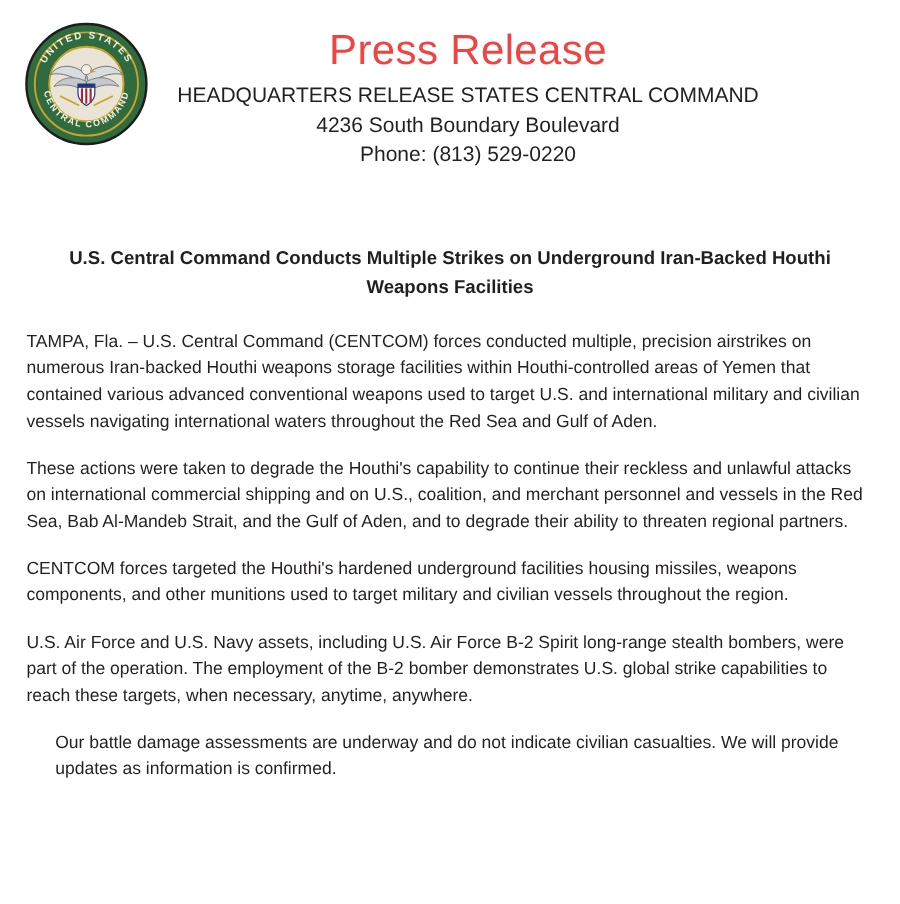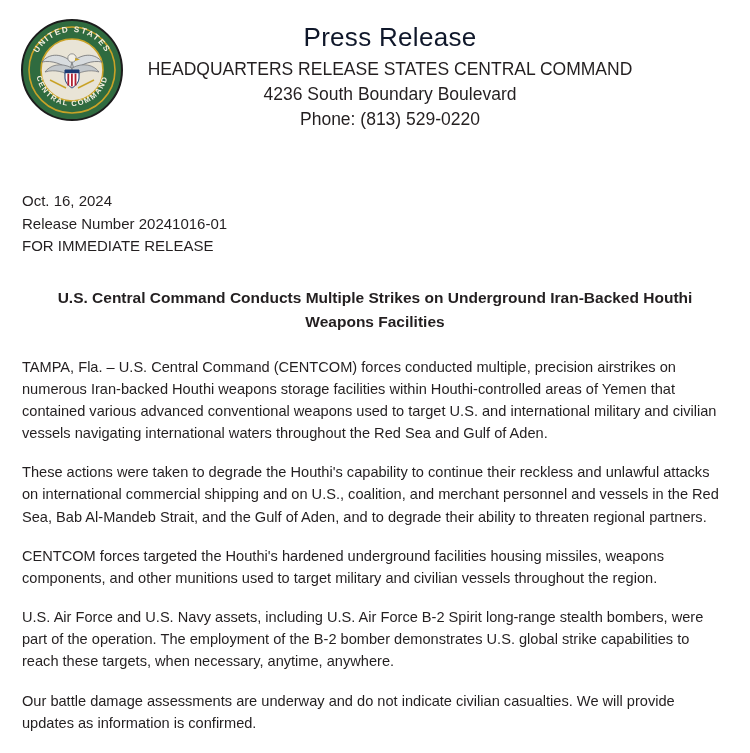--- a/index.html
+++ b/index.html
@@ -34,26 +34,26 @@
     top: 18px;
     width: 104px;
     height: 104px;
   }
   .header-text {
     text-align: center;
     padding-left: 40px;
     padding-right: 10px;
   }
   .press-title {
-    font-size: 26px;
+    font-size: 35px;
     font-weight: normal;
     letter-spacing: 0.3px;
     margin: 10px 0 6px 0;
     line-height: 1.05;
-    color: #0f172a;
+    color: #ef4444;
   }
   .header-line {
     font-size: 17.5px;
     line-height: 1.42;
     color: #231f20;
     white-space: nowrap;
   }
 
   
   .meta {
@@ -75,21 +75,21 @@
   
   .body-copy {
     margin: 22px 22px 0 22px;
   }
   .body-copy p {
     font-size: 14.6px;
     line-height: 1.52;
     margin: 0 0 17px 0;
     text-align: left;
   }
-  .body-copy p:last-child { margin-bottom: 0; }
+  .body-copy p:last-child { margin-bottom: 0; margin-left: 24px; }
   .dateline { font-weight: normal; }
 
   
   .seal-svg { display: block; }
 </style>
 </head>
 <body>
 
 <div class="page">
 
@@ -134,25 +134,20 @@
     </div>
 
     <div class="header-text">
       <div class="press-title">Press Release</div>
       <div class="header-line">HEADQUARTERS RELEASE STATES CENTRAL COMMAND</div>
       <div class="header-line">4236 South Boundary Boulevard</div>
       <div class="header-line">Phone: (813) 529-0220</div>
     </div>
   </div>
 
-  <div class="meta">
-    <div>Oct. 16, 2024</div>
-    <div>Release Number 20241016-01</div>
-    <div>FOR IMMEDIATE RELEASE</div>
-  </div>
 
   <div class="headline">U.S. Central Command Conducts Multiple Strikes on Underground Iran-Backed Houthi Weapons Facilities</div>
 
   <div class="body-copy">
     <p><span class="dateline">TAMPA, Fla. – </span><span>U.S. Central Command (CENTCOM) forces conducted multiple, precision airstrikes on numerous Iran-backed Houthi weapons storage facilities within Houthi-controlled areas of Yemen that contained various advanced conventional weapons used to target U.S. and international military and civilian vessels navigating international waters throughout the Red Sea and Gulf of Aden.</span></p>
     <p>These actions were taken to degrade the Houthi's capability to continue their reckless and unlawful attacks on international commercial shipping and on U.S., coalition, and merchant personnel and vessels in the Red Sea, Bab Al-Mandeb Strait, and the Gulf of Aden, and to degrade their ability to threaten regional partners.</p>
     <p>CENTCOM forces targeted the Houthi's hardened underground facilities housing missiles, weapons components, and other munitions used to target military and civilian vessels throughout the region.</p>
     <p>U.S. Air Force and U.S. Navy assets, including U.S. Air Force B-2 Spirit long-range stealth bombers, were part of the operation. The employment of the B-2 bomber demonstrates U.S. global strike capabilities to reach these targets, when necessary, anytime, anywhere.</p>
     <p>Our battle damage assessments are underway and do not indicate civilian casualties. We will provide updates as information is confirmed.</p>
   </div>

